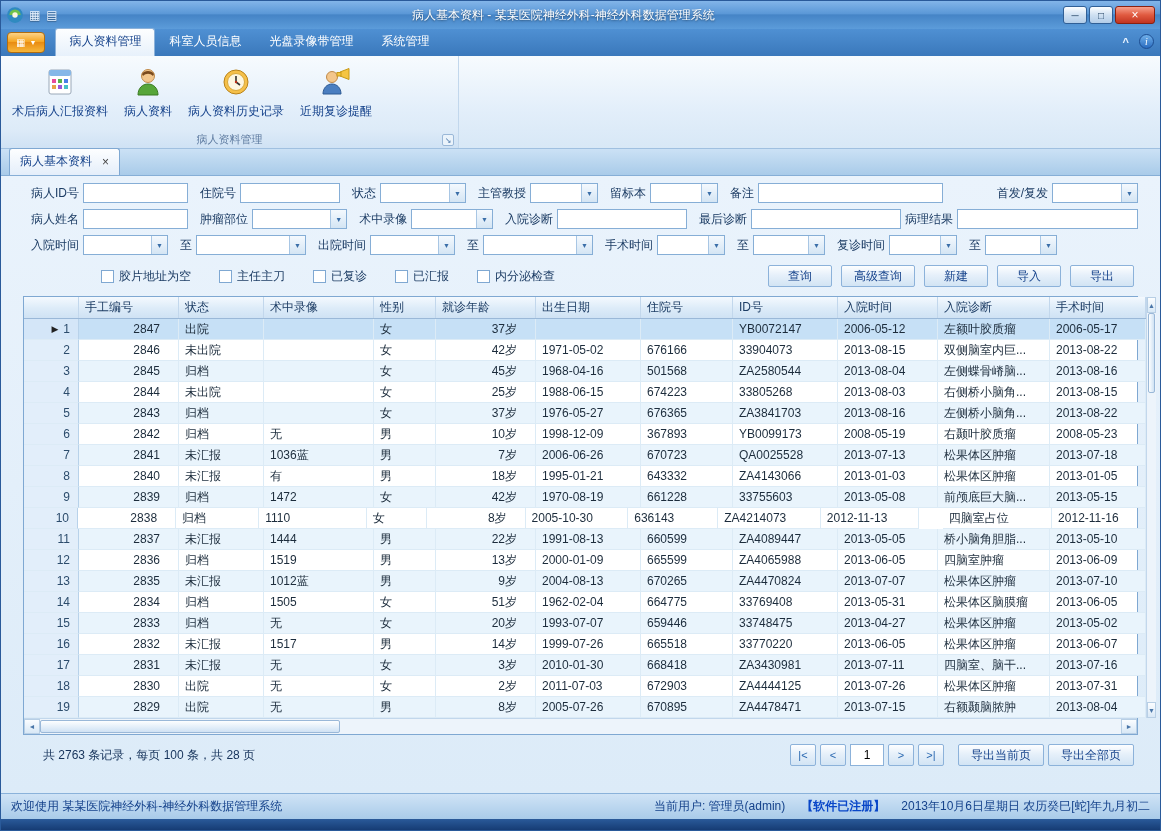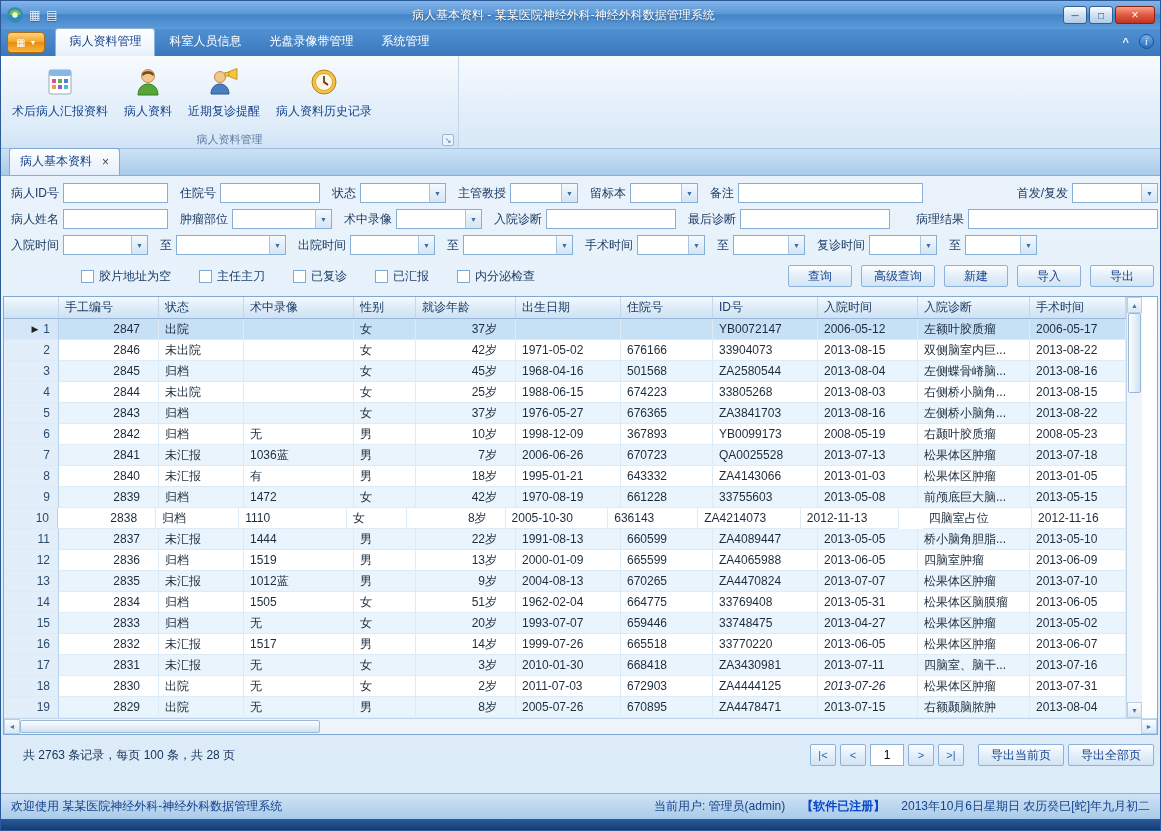--- a/index.html
+++ b/index.html
@@ -48,21 +48,21 @@
     border:1px solid #9ab8d8; border-radius:2px; background:#eaf3fb; display:flex; align-items:center; justify-content:center; }
 
   
   .doctabs { height:27px; flex:0 0 auto; display:flex; align-items:flex-end; padding:3px 8px 0;
     background:linear-gradient(#cbe1f5,#a9cbe9); border-bottom:1px solid #86aed6; }
   .doctab { display:flex; align-items:center; gap:10px; padding:4px 10px 5px; color:#15428b;
     background:linear-gradient(#fdfeff,#e4eefa); border:1px solid #7fa8d2; border-bottom:none; border-radius:3px 3px 0 0; }
   .closex { color:#444; }
 
   
-  .content { flex:1; padding:7px 2px 4px; display:flex; flex-direction:column; overflow:hidden;
+  .content { flex:1; padding:7px 22px 4px; display:flex; flex-direction:column; overflow:hidden;
     background:linear-gradient(#eaf3fc,#dcebf8); }
 
   .filters { display:flex; flex-direction:column; gap:6px; margin-bottom:10px; }
   .frow { display:flex; align-items:center; gap:4px; flex-wrap:nowrap; }
   .flabel { color:#1c3c64; white-space:nowrap; margin-left:8px; }
   .txt { height:20px; border:1px solid #86aed6; background:#fff; padding:0 3px; font-size:12px;
     font-family:"Liberation Sans","DejaVu Sans",sans-serif; }
   .combo { display:inline-flex; height:20px; border:1px solid #86aed6; background:#fff; }
   .cinp { flex:1; }
   .cbtn { width:16px; font-size:7px; color:#3a6ea8; border-left:1px solid #a8c6e4;
@@ -186,38 +186,38 @@
                 <path d="M6 29c0-7 4.5-11 10-11s10 4 10 11z" fill="#57a639" stroke="#3a7a22"></path>
                 <circle cx="16" cy="10" r="6.5" fill="#f3c68c" stroke="#c08a4a"></circle>
                 <path d="M10 8c2-4 10-4 12 0l-1 2c-3-3-7-3-10 0z" fill="#7a4a1e"></path>
               </svg>
             </div>
             <div class="rlabel">病人资料</div>
           </div>
           <div class="rbtn">
             <div class="ricon">
               <svg viewBox="0 0 32 32">
+                <circle cx="16" cy="16" r="12" fill="#f5c04a" stroke="#b8821a"></circle>
+                <circle cx="16" cy="16" r="8.5" fill="#fdf6e0" stroke="#d8a83a"></circle>
+                <path d="M16 10v6l4 3" stroke="#333" stroke-width="1.6" fill="none"></path>
+                <circle cx="16" cy="16" r="1.2" fill="#c03018"></circle>
+              </svg>
+            </div>
+            <div class="rlabel">病人资料历史记录</div>
+          </div>
+          <div class="rbtn">
+            <div class="ricon">
+              <svg viewBox="0 0 32 32">
                 <circle cx="12" cy="11" r="5.5" fill="#f3c68c" stroke="#c08a4a"></circle>
                 <path d="M3 28c0-6 4-10 9-10s9 4 9 10z" fill="#4a7ec0" stroke="#2d5a94"></path>
                 <path d="M20 6l9-3.5v11L20 10z" fill="#f5c542" stroke="#c89a18"></path>
                 <rect x="17" y="6.5" width="4" height="3.5" fill="#f5c542" stroke="#c89a18"></rect>
               </svg>
             </div>
             <div class="rlabel">近期复诊提醒</div>
-          </div>
-          <div class="rbtn">
-            <div class="ricon">
-              <svg viewBox="0 0 32 32">
-                <circle cx="16" cy="16" r="12" fill="#f5c04a" stroke="#b8821a"></circle>
-                <circle cx="16" cy="16" r="8.5" fill="#fdf6e0" stroke="#d8a83a"></circle>
-                <path d="M16 10v6l4 3" stroke="#333" stroke-width="1.6" fill="none"></path>
-                <circle cx="16" cy="16" r="1.2" fill="#c03018"></circle>
-              </svg>
-            </div>
-            <div class="rlabel">病人资料历史记录</div>
           </div>
         </div>
       <div class="group-caption">
         <span>病人资料管理</span>
         <span class="launcher">↘</span>
       </div>
     </div>
   </div>
 
   <div class="doctabs">
@@ -613,21 +613,21 @@
               <div class="grow">
                 <div class="gcell ind" style="width: 55px;">18</div>
                 <div class="gcell r" style="width: 100px;">2830</div>
                 <div class="gcell" style="width: 85px;">出院</div>
                 <div class="gcell" style="width: 110px;">无</div>
                 <div class="gcell" style="width: 62px;">女</div>
                 <div class="gcell r" style="width: 100px;">2岁</div>
                 <div class="gcell" style="width: 105px;">2011-07-03</div>
                 <div class="gcell" style="width: 92px;">672903</div>
                 <div class="gcell" style="width: 105px;">ZA4444125</div>
-                <div class="gcell" style="width: 100px; font-style: italic;">2013-07-26</div>
+                <div class="gcell" style="width: 100px;">2013-07-26</div>
                 <div class="gcell" style="width: 112px;">松果体区肿瘤</div>
                 <div class="gcell" style="width: 96px;">2013-07-31</div>
               </div>
               <div class="grow alt">
                 <div class="gcell ind" style="width: 55px;">19</div>
                 <div class="gcell r" style="width: 100px;">2829</div>
                 <div class="gcell" style="width: 85px;">出院</div>
                 <div class="gcell" style="width: 110px;">无</div>
                 <div class="gcell" style="width: 62px;">男</div>
                 <div class="gcell r" style="width: 100px;">8岁</div>

